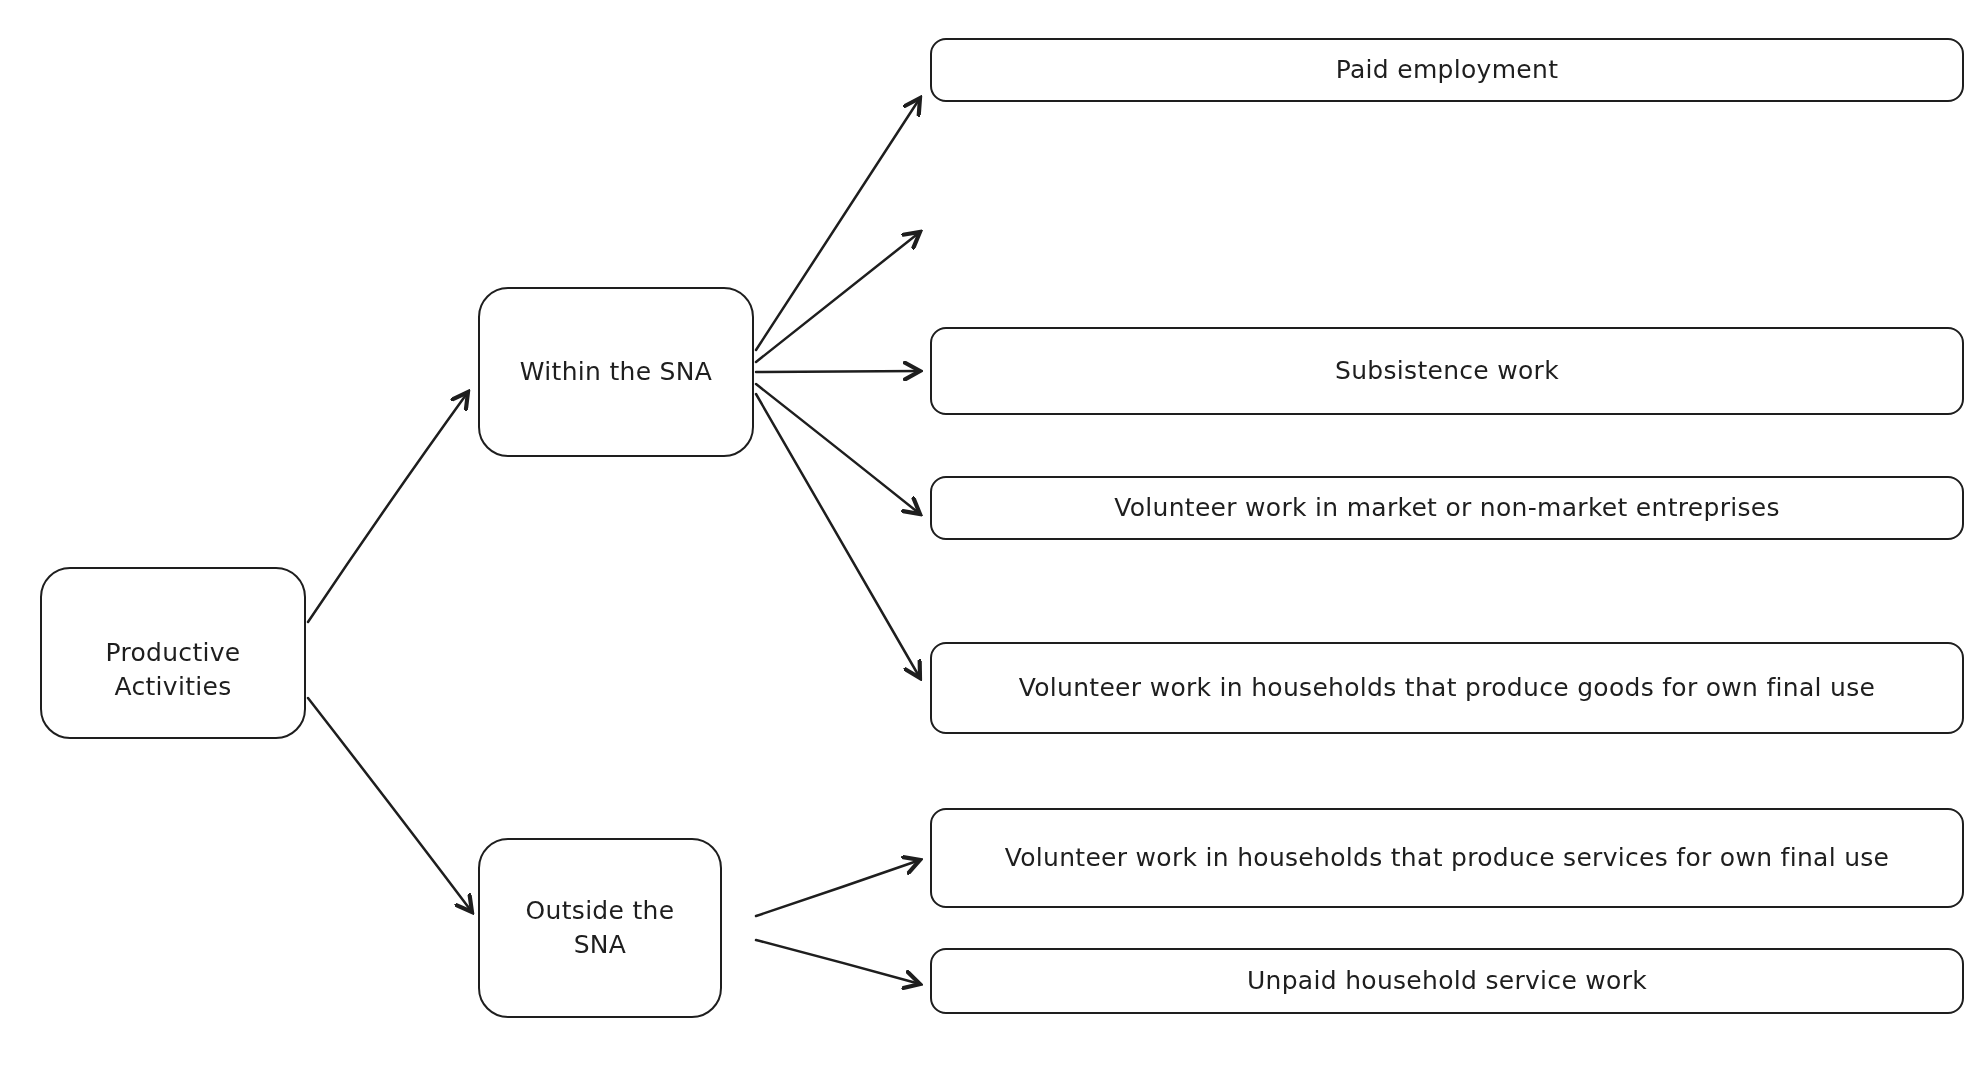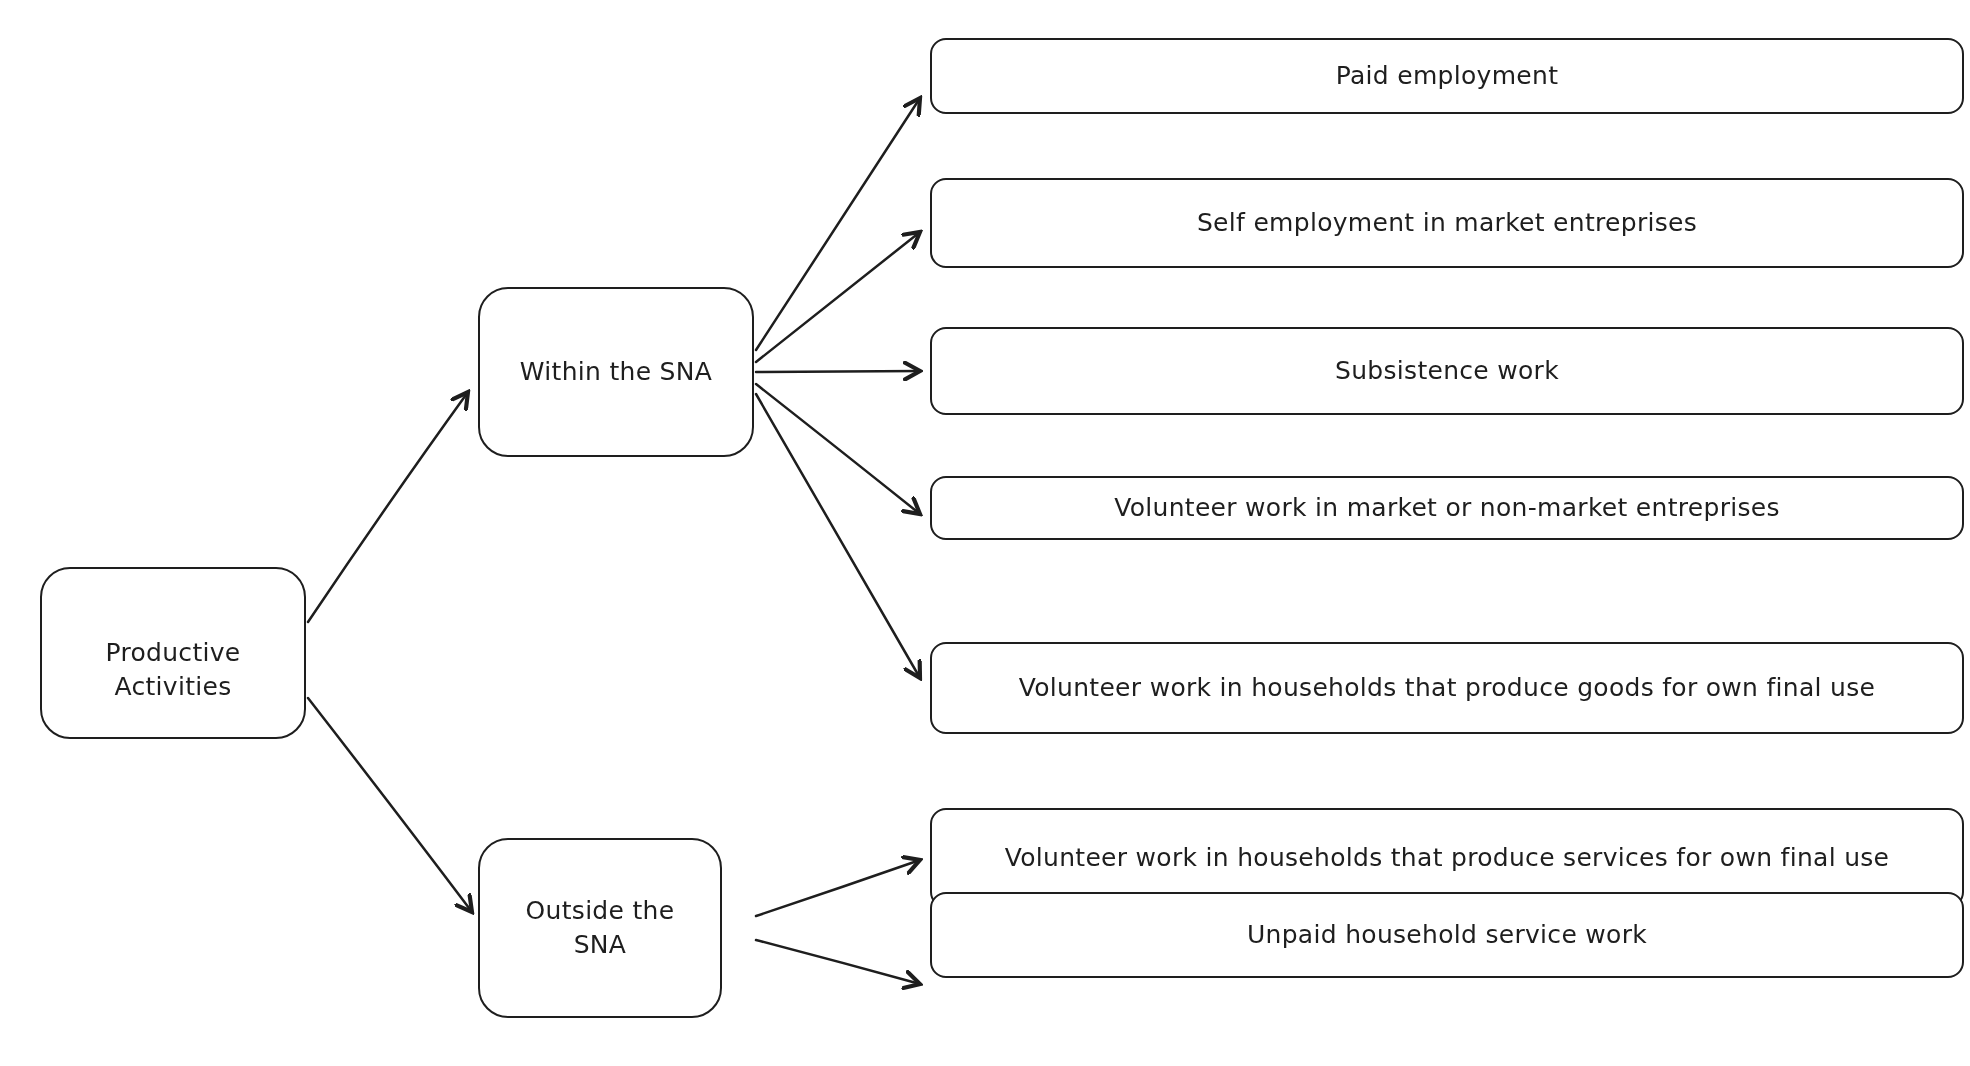--- a/index.html
+++ b/index.html
@@ -64,27 +64,27 @@
     left: 478px;
     top: 838px;
     width: 244px;
     height: 180px;
   }
   .node.leaf {
     left: 930px;
     width: 1034px;
     border-radius: 16px;
   }
-  .leaf-1 { top: 38px;  height: 76px; }
+  .leaf-1 { top: 38px;  height: 64px; }
   .leaf-2 { top: 178px; height: 90px; }
   .leaf-3 { top: 327px; height: 88px; }
   .leaf-4 { top: 476px; height: 64px; }
   .leaf-5 { top: 642px; height: 92px; }
   .leaf-6 { top: 808px; height: 100px; }
-  .leaf-7 { top: 892px; height: 86px; }
+  .leaf-7 { top: 948px; height: 66px; }
 </style>
 </head>
 <body>
 
 <div class="page">
 
   <svg class="edges" width="1970" height="1066" viewBox="0 0 1970 1066" aria-hidden="true">
     <defs>
       <marker id="arrowhead" viewBox="0 0 12 12" refX="10" refY="6" markerWidth="8" markerHeight="8" orient="auto-start-reverse">
         <path d="M1,1 L10,6 L1,11" fill="none" stroke="#1e1e1e" stroke-width="1.8" stroke-linecap="round"></path>
@@ -113,23 +113,20 @@
   </div>
 
   <div class="node branch-outside">
     <span class="label">Outside the SNA</span>
   </div>
 
   <div class="node leaf leaf-1">
     <span class="label">Paid employment</span>
   </div>
 
-  <div class="node leaf leaf-2">
-    <span class="label">Self employment in market entreprises</span>
-  </div>
 
   <div class="node leaf leaf-3">
     <span class="label">Subsistence work</span>
   </div>
 
   <div class="node leaf leaf-4">
     <span class="label">Volunteer work in market or non-market entreprises</span>
   </div>
 
   <div class="node leaf leaf-5">

